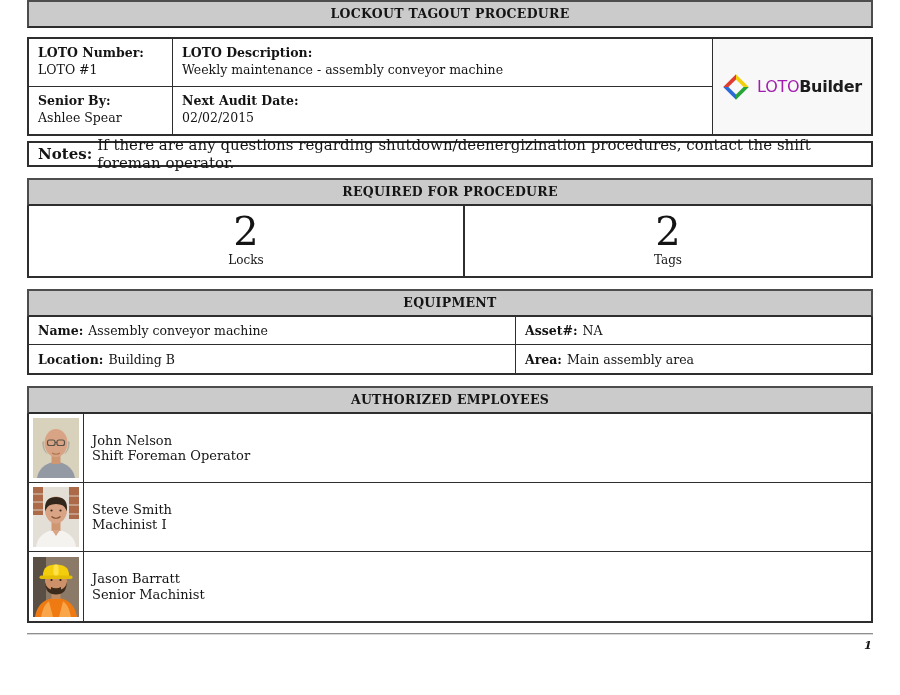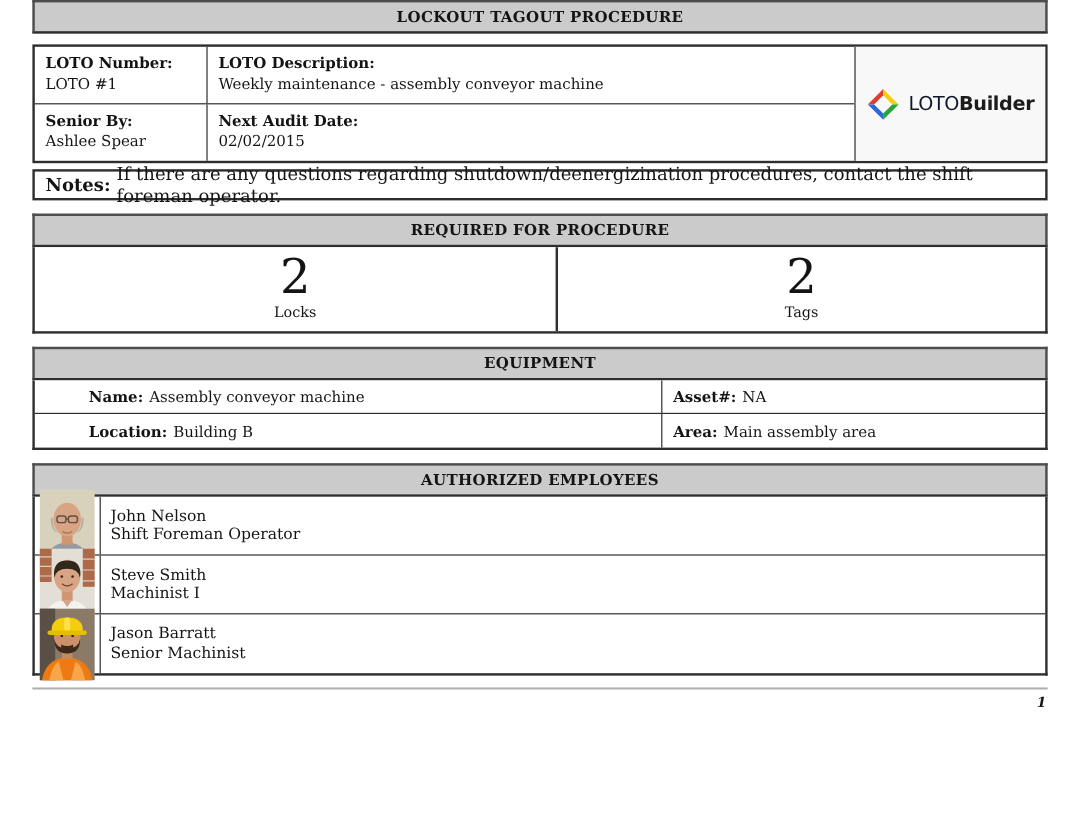--- a/index.html
+++ b/index.html
@@ -31,45 +31,45 @@
   .info-row.first { border-bottom: 1px solid #2e2e2e; }
   .cell { padding: 5px 9px; font-size: 12.5px; line-height: 17px; }
   .c-label { font-weight: bold; display: block; }
   .c-narrow { width: 143px; }
   .c-wide { flex: 1; border-left: 1px solid #2e2e2e; }
   .logo-cell {
     flex: 1; border-left: 1px solid #2e2e2e; background: #f8f8f8;
     display: flex; align-items: center; justify-content: center; gap: 7px;
   }
   .logo-text { font-family: "DejaVu Sans", "Liberation Sans", sans-serif; font-size: 16px; letter-spacing: -0.3px; }
-  .logo-light { color: #0f172a; font-weight: 400; }
+  .logo-light { color: #a21caf; font-weight: 400; }
   .logo-bold { color: #1c1c1c; font-weight: bold; }
 
   
   .notes-tbl { margin-top: 5px; height: 26px; display: flex; align-items: center; padding: 0 9px; font-size: 15px; }
   .notes-tbl .n-label { font-weight: bold; margin-right: 5px; }
 
   
   .section { margin-top: 11px; }
   .req-body { display: flex; height: 72px; }
   .req-cell { width: 434px; text-align: center; padding-top: 3px; }
   .req-cell.second { width: auto; flex: 1; border-left: 2px solid #2e2e2e; }
   .req-count { font-size: 40px; line-height: 44px; font-weight: 400; }
   .req-label { font-size: 12px; line-height: 14px; }
 
   
   .equip-row { display: flex; height: 28px; }
   .equip-row.first { border-bottom: 1px solid #2e2e2e; }
   .e-cell { display: flex; align-items: center; padding: 0 9px; font-size: 12.5px; white-space: nowrap; }
   .e-cell .c-label { display: inline; margin-right: 5px; }
-  .e-left { width: 486px; margin-left: 36px; }
+  .e-left { width: 486px; }
   .e-right { flex: 1; border-left: 1px solid #2e2e2e; }
 
   
-  .emp-row { display: flex; height: 49px; }
+  .emp-row { display: flex; height: 69px; }
   .emp-row.divided { border-bottom: 1px solid #2e2e2e; }
   .emp-photo-cell {
     width: 55px; border-right: 1px solid #2e2e2e;
     display: flex; align-items: center; justify-content: center;
   }
   .emp-info { display: flex; flex-direction: column; justify-content: center; padding-left: 8px; font-size: 13px; line-height: 15.5px; }
 
   
   .footer-rule { margin-top: 10px; height: 2px; border-top: 1px solid #8f8f8f; border-bottom: 1px solid #d8d8d8; }
   .page-num { text-align: right; font-style: italic; font-size: 11.5px; margin-top: 3px; padding-right: 1px; font-weight: bold; }

